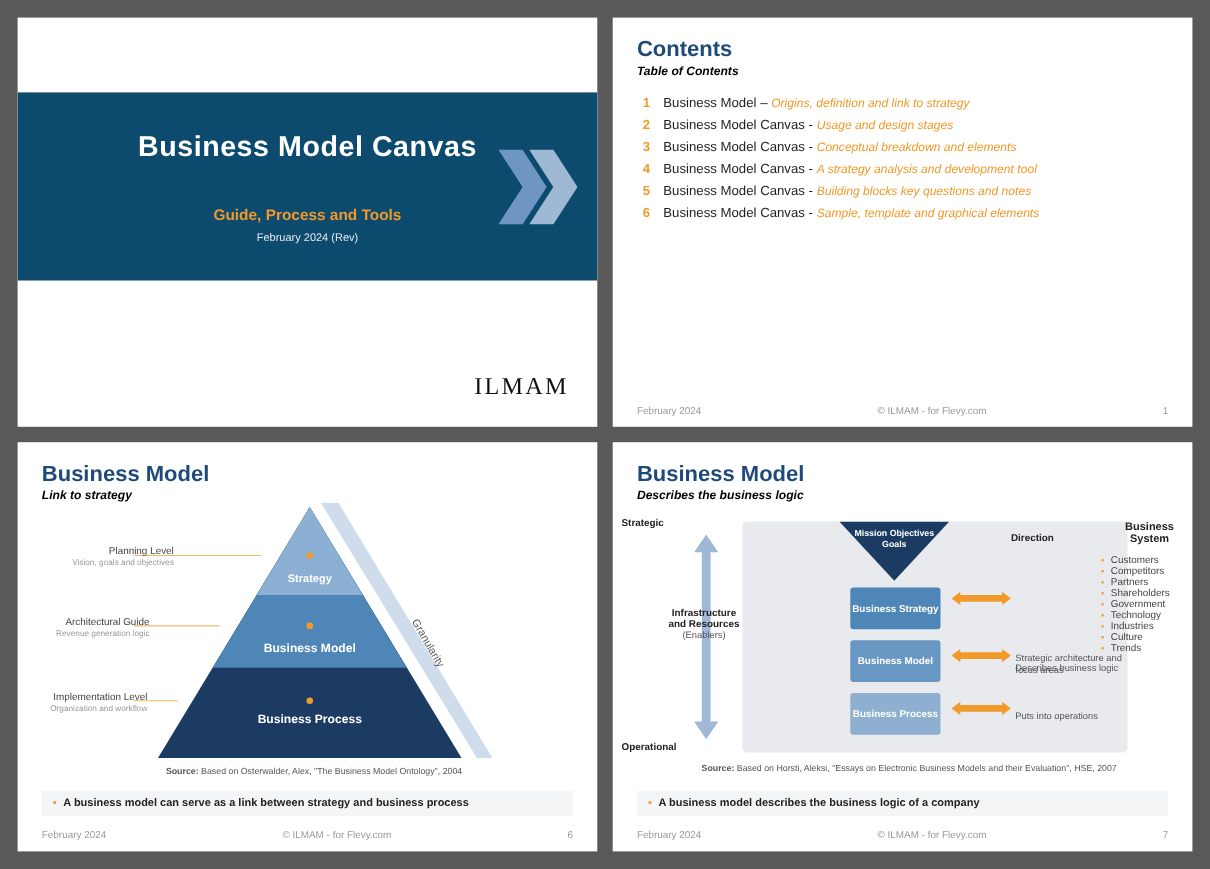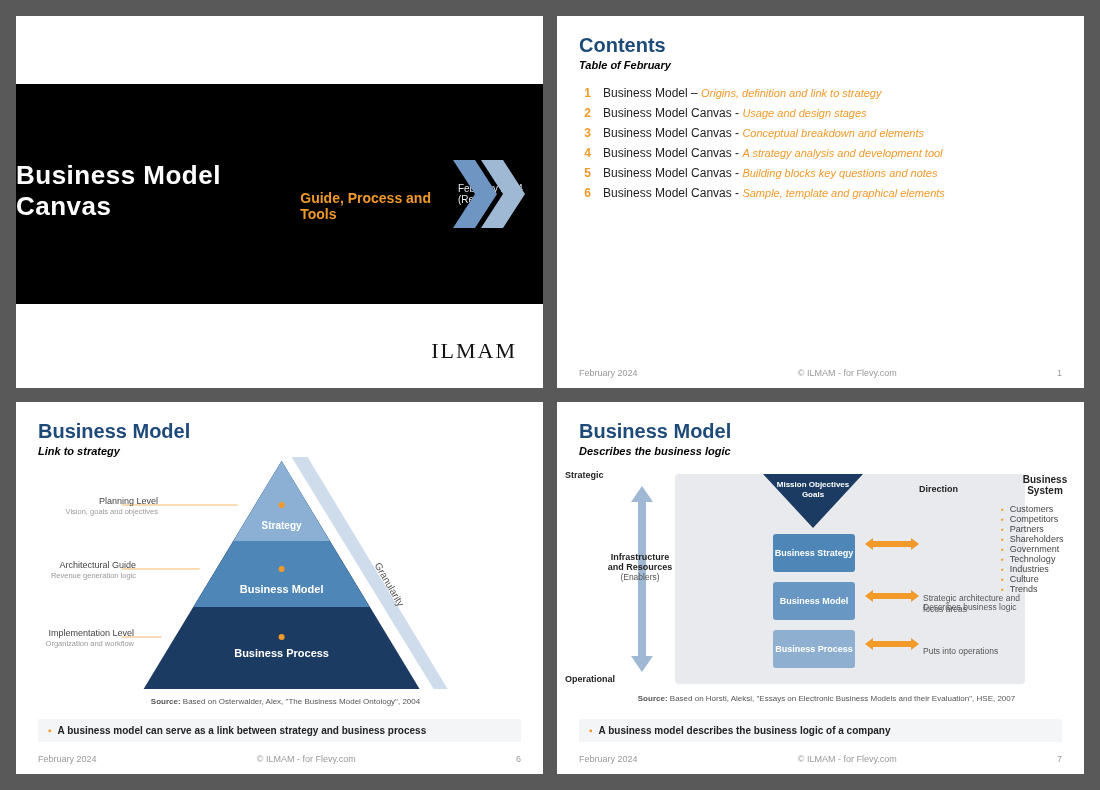--- a/index.html
+++ b/index.html
@@ -27,24 +27,24 @@
     box-sizing: border-box;
     font-size: 12px;
     color: #222;
     overflow: hidden;
   }
   
   .s1-band {
     position: absolute;
     left: 0; right: 0;
     top: 68px;
-    height: 220px;
-    background: #000000;
+    height: 171px;
+    background: #0c4a6e;
     display: flex;
-    flex-direction: row;
+    flex-direction: column;
     align-items: center;
     justify-content: center;
     color: #fff;
   }
   .s1-title {
     font-size: 26px;
     font-weight: bold;
     letter-spacing: .5px;
     margin-bottom: 6px;
   }
@@ -249,21 +249,21 @@
             <polygon points="0,0 22,0 44,34 22,68 0,68 22,34" fill="#9fb8d4"></polygon>
           </svg>
       </div>
     </div>
     <div class="logo">ILMAM</div>
   </div>
 
   <div class="slide">
     <div class="pad">
       <h1 class="h1">Contents</h1>
-      <div class="h2">Table of February</div>
+      <div class="h2">Table of Contents</div>
       <div>
         <div class="toc-row">
             <span class="toc-num">1</span>
             <span><span class="toc-main">Business Model – </span><span class="toc-tail">Origins, definition and link to strategy</span></span>
           </div>
         <div class="toc-row">
             <span class="toc-num">2</span>
             <span><span class="toc-main">Business Model Canvas - </span><span class="toc-tail">Usage and design stages</span></span>
           </div>
         <div class="toc-row">

